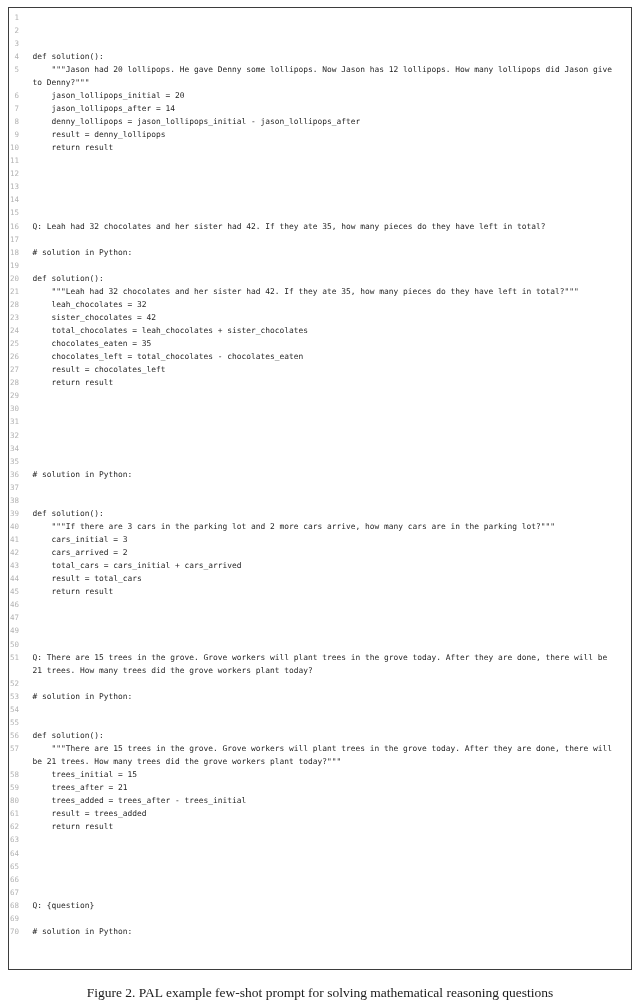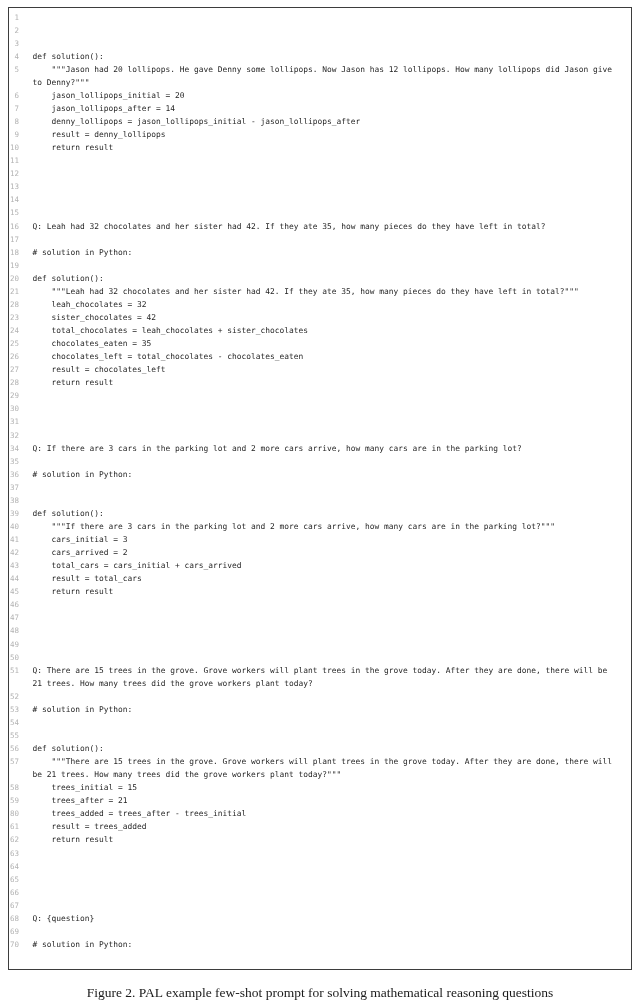--- a/index.html
+++ b/index.html
@@ -86,35 +86,34 @@
       <div class="row"><span class="ln">23</span><span class="code">    sister_chocolates = 42</span></div>
       <div class="row"><span class="ln">24</span><span class="code">    total_chocolates = leah_chocolates + sister_chocolates</span></div>
       <div class="row"><span class="ln">25</span><span class="code">    chocolates_eaten = 35</span></div>
       <div class="row"><span class="ln">26</span><span class="code">    chocolates_left = total_chocolates - chocolates_eaten</span></div>
       <div class="row"><span class="ln">27</span><span class="code">    result = chocolates_left</span></div>
       <div class="row"><span class="ln">28</span><span class="code">    return result</span></div>
       <div class="row"><span class="ln">29</span><span class="code"></span></div>
       <div class="row"><span class="ln">30</span><span class="code"></span></div>
       <div class="row"><span class="ln">31</span><span class="code"></span></div>
       <div class="row"><span class="ln">32</span><span class="code"></span></div>
-      <div class="row"><span class="ln">34</span><span class="code">Q: If there are 3 cars in the parking lot and 2 more cars arrive, how many cars are in the parking lot?</span></div>
+      <div class="row"><span class="ln">34</span></div>
       <div class="row"><span class="ln">35</span><span class="code"></span></div>
       <div class="row"><span class="ln">36</span><span class="code"># solution in Python:</span></div>
       <div class="row"><span class="ln">37</span><span class="code"></span></div>
       <div class="row"><span class="ln">38</span><span class="code"></span></div>
       <div class="row"><span class="ln">39</span><span class="code">def solution():</span></div>
       <div class="row"><span class="ln">40</span><span class="code">    """If there are 3 cars in the parking lot and 2 more cars arrive, how many cars are in the parking lot?"""</span></div>
       <div class="row"><span class="ln">41</span><span class="code">    cars_initial = 3</span></div>
       <div class="row"><span class="ln">42</span><span class="code">    cars_arrived = 2</span></div>
       <div class="row"><span class="ln">43</span><span class="code">    total_cars = cars_initial + cars_arrived</span></div>
       <div class="row"><span class="ln">44</span><span class="code">    result = total_cars</span></div>
       <div class="row"><span class="ln">45</span><span class="code">    return result</span></div>
       <div class="row"><span class="ln">46</span><span class="code"></span></div>
       <div class="row"><span class="ln">47</span><span class="code"></span></div>
-      <div class="row"><span class="ln">48</span><span class="code"></span></div>
       <div class="row"><span class="ln">49</span><span class="code"></span></div>
       <div class="row"><span class="ln">50</span><span class="code"></span></div>
       <div class="row"><span class="ln">51</span><span class="code">Q: There are 15 trees in the grove. Grove workers will plant trees in the grove today. After they are done, there will be</span></div>
       <div class="row"><span class="ln"></span><span class="code">21 trees. How many trees did the grove workers plant today?</span></div>
       <div class="row"><span class="ln">52</span><span class="code"></span></div>
       <div class="row"><span class="ln">53</span><span class="code"># solution in Python:</span></div>
       <div class="row"><span class="ln">54</span><span class="code"></span></div>
       <div class="row"><span class="ln">55</span><span class="code"></span></div>
       <div class="row"><span class="ln">56</span><span class="code">def solution():</span></div>
       <div class="row"><span class="ln">57</span><span class="code">    """There are 15 trees in the grove. Grove workers will plant trees in the grove today. After they are done, there will</span></div>

